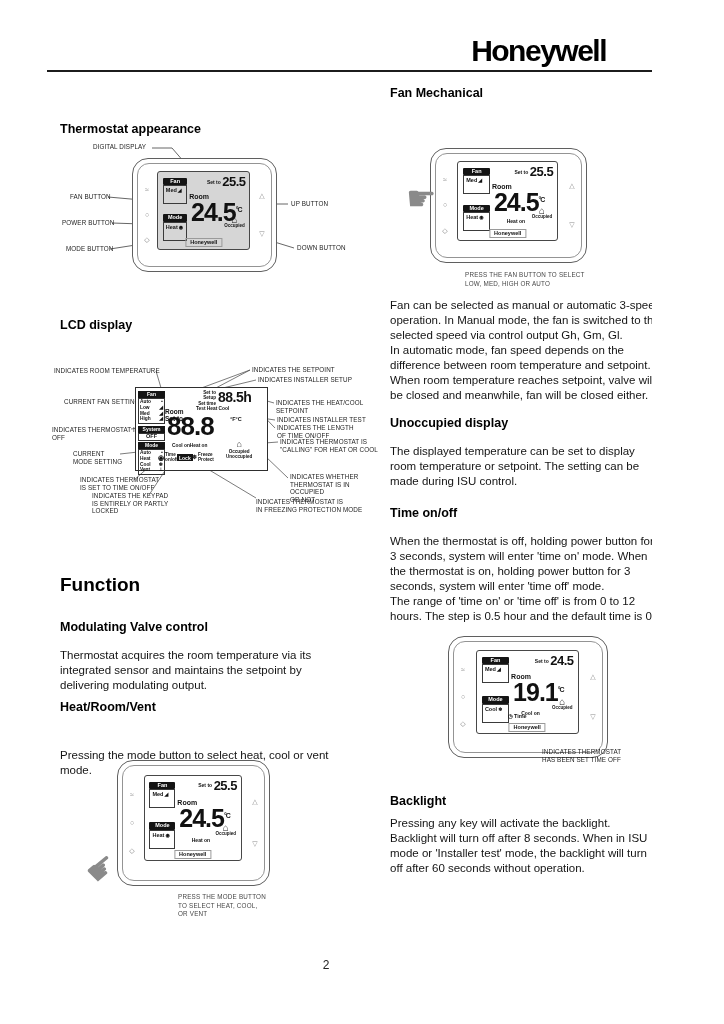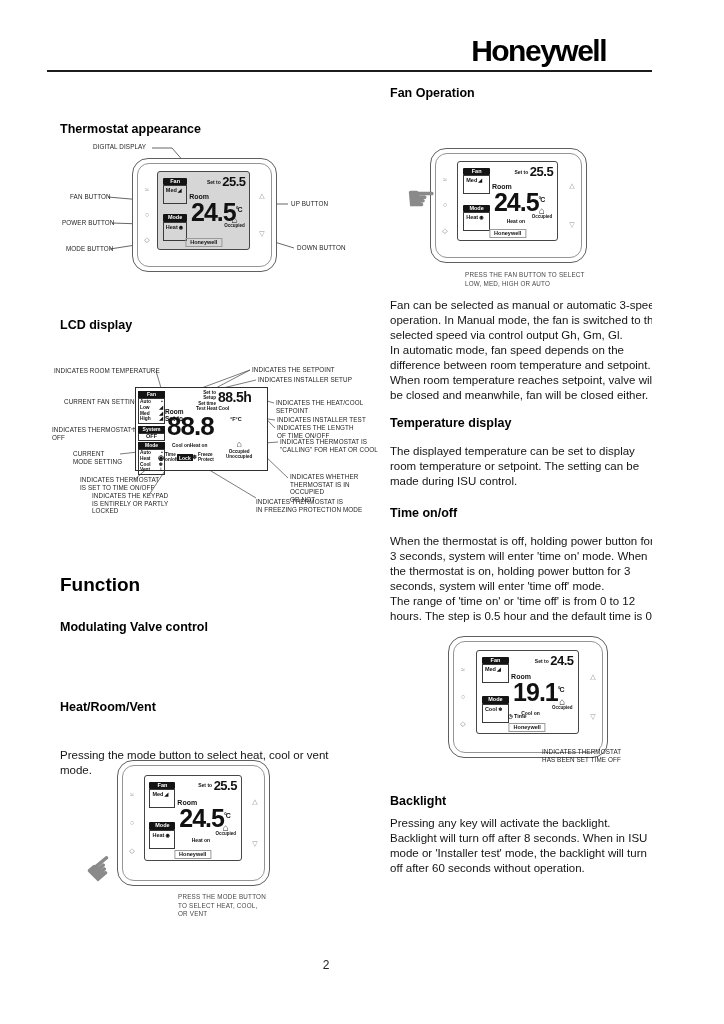--- a/index.html
+++ b/index.html
@@ -242,20 +242,23 @@
       <div class="dlock">Lock</div>
       <div class="dfreeze"><span style="font-size:6px">❄</span><span>Freeze
 Protect</span></div>
       <div class="docc"><div class="hse">⌂</div><div>Occupied
 Unoccupied</div></div>
     </div>
   </div>
 
   <div class="h1" style="left:60px;top:574px">Function</div>
   <div class="h2" style="left:60px;top:620px">Modulating Valve control</div>
+  <div class="body" style="left:60px;top:648px;width:315px">Thermostat acquires the room temperature via its
+integrated sensor and maintains the setpoint by
+delivering modulating output.</div>
   <div class="h2" style="left:60px;top:700px">Heat/Room/Vent</div>
   <div class="body" style="left:60px;top:748px;width:315px">Pressing the mode button to select heat, cool or vent
 mode.</div>
 
   <div class="fig" style="left:90px;top:752px;width:280px;height:170px">
     <div class="tstat" style="left:27px;top:8px;width:153px;height:126px">
       <div class="tst-in"></div>
       <div class="bcol l">
         <span>≈</span>
         <span>○</span>
@@ -293,21 +296,21 @@
           </div>
         <div class="brandt">Honeywell</div>
       </div>
     </div>
     <div class="hand" style="left:-4px;top:96px;font-size:34px;transform:rotate(-40deg)">☛</div>
     <div class="figcap" style="left:88px;top:141px">PRESS THE MODE BUTTON
 TO SELECT HEAT, COOL,
 OR VENT</div>
   </div>
 
-  <div class="h2" style="left:390px;top:86px">Fan Operation</div>
+  <div class="h2" style="left:390px;top:86px">Fan Mechanical</div>
 
   <div class="fig" style="left:400px;top:130px;width:300px;height:165px">
     <div class="tstat" style="left:30px;top:18px;width:157px;height:115px">
       <div class="tst-in"></div>
       <div class="bcol l">
         <span>≈</span>
         <span>○</span>
         <span>◇</span>
       </div>
       <div class="bcol r">
@@ -349,21 +352,21 @@
   </div>
 
   <div class="body" style="left:390px;top:298px;width:300px">Fan can be selected as manual or automatic 3-speed
 operation. In Manual mode, the fan is switched to the
 selected speed via control output Gh, Gm, Gl.
 In automatic mode, fan speed depends on the
 difference between room temperature and setpoint.
 When room temperature reaches setpoint, valve will
 be closed and meanwhile, fan will be closed either.</div>
 
-  <div class="h2" style="left:390px;top:416px">Temperature display</div>
+  <div class="h2" style="left:390px;top:416px">Unoccupied display</div>
   <div class="body" style="left:390px;top:444px;width:300px">The displayed temperature can be set to display
 room temperature or setpoint. The setting can be
 made during ISU control.</div>
 
   <div class="h2" style="left:390px;top:506px">Time on/off</div>
   <div class="body" style="left:390px;top:534px;width:300px">When the thermostat is off, holding power button for
 3 seconds, system will enter 'time on' mode. When
 the thermostat is on, holding power button for 3
 seconds, system will enter 'time off' mode.
 The range of 'time on' or 'time off' is from 0 to 12

